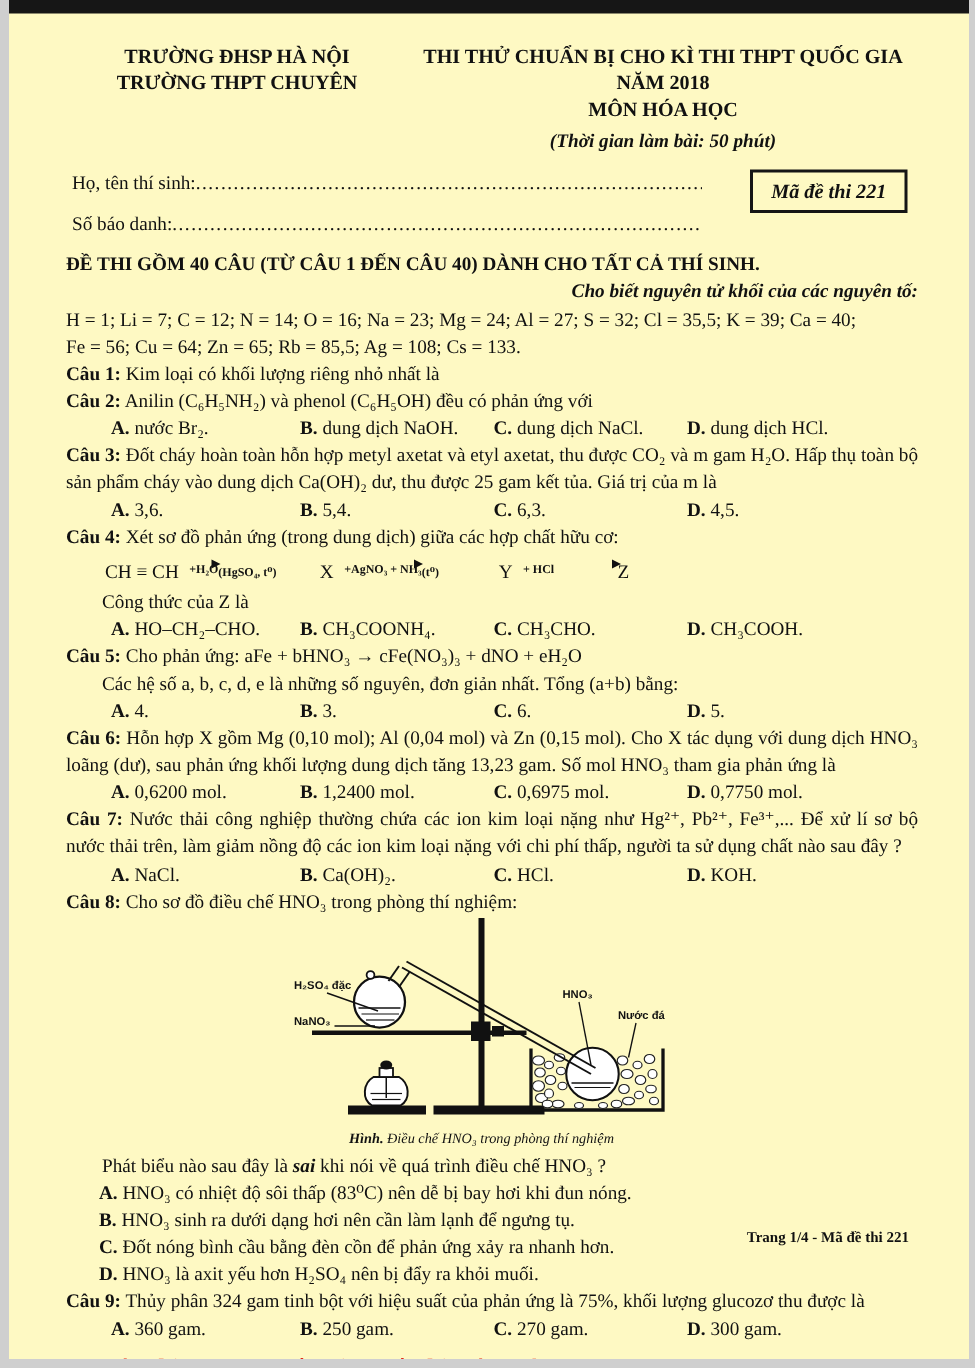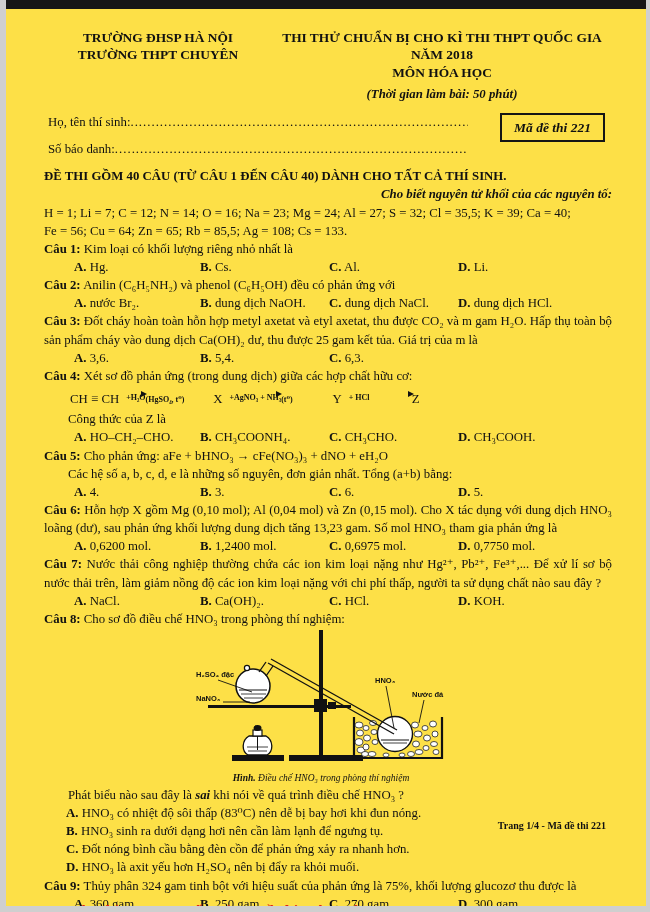--- a/index.html
+++ b/index.html
@@ -1,20 +1,20 @@
 <!DOCTYPE html>
 <html><head>
 <meta charset="utf-8">
 <style>
   html,body{margin:0;padding:0;background:#b9b9b9;}
   .page{
     position:relative;
     width:650px;height:912px;
     margin:0 auto;
-    background:#fde047;
+    background:#fef9c3;
     box-sizing:border-box;
     border-left:6px solid #cfcfcf;
     border-right:4px solid #cfcfcf;
     border-bottom:6px solid #cfcfcf;
     overflow:hidden;
     font-family:"Liberation Serif","DejaVu Serif",serif;
     font-size:12.8px;
     line-height:1.42;
     color:#111;
   }
@@ -87,44 +87,39 @@
 
     <div class="intro">
       <p class="b">ĐỀ THI GỒM 40 CÂU (TỪ CÂU 1 ĐẾN CÂU 40) DÀNH CHO TẤT CẢ THÍ SINH.</p>
       <p class="bi">Cho biết nguyên tử khối của các nguyên tố:</p>
       <p>H = 1; Li = 7; C = 12; N = 14; O = 16; Na = 23; Mg = 24; Al = 27; S = 32; Cl = 35,5; K = 39; Ca = 40;</p>
       <p>Fe = 56; Cu = 64; Zn = 65; Rb = 85,5; Ag = 108; Cs = 133.</p>
     </div>
 
     <div>
       <p><span class="b">Câu 1:</span> <span>Kim loại có khối lượng riêng nhỏ nhất là</span></p>
-      <div class="opts">
-        <span class="opt"><span class="b">A.</span> <span>Hg.</span></span>
-        <span class="opt"><span class="b">B.</span> <span>Cs.</span></span>
-        <span class="opt"><span class="b">C.</span> <span>Al.</span></span>
-        <span class="opt"><span class="b">D.</span> <span>Li.</span></span>
-      </div>
     </div>
 
     <div>
       <p><span class="b">Câu 2:</span> <span>Anilin (C₆H₅NH₂) và phenol (C₆H₅OH) đều có phản ứng với</span></p>
       <div class="opts">
         <span class="opt"><span class="b">A.</span> <span>nước Br₂.</span></span>
         <span class="opt"><span class="b">B.</span> <span>dung dịch NaOH.</span></span>
         <span class="opt"><span class="b">C.</span> <span>dung dịch NaCl.</span></span>
         <span class="opt"><span class="b">D.</span> <span>dung dịch HCl.</span></span>
       </div>
     </div>
 
     <div>
       <p class="just"><span class="b">Câu 3:</span> <span>Đốt cháy hoàn toàn hỗn hợp metyl axetat và etyl axetat, thu được CO₂ và m gam H₂O. Hấp thụ toàn bộ sản phẩm cháy vào dung dịch Ca(OH)₂ dư, thu được 25 gam kết tủa. Giá trị của m là</span></p>
       <div class="opts">
         <span class="opt"><span class="b">A.</span> <span>3,6.</span></span>
         <span class="opt"><span class="b">B.</span> <span>5,4.</span></span>
         <span class="opt"><span class="b">C.</span> <span>6,3.</span></span>
+        <span class="opt"><span class="b">D.</span> <span>4,5.</span></span>
       </div>
     </div>
 
     <div>
       <p><span class="b">Câu 4:</span> <span>Xét sơ đồ phản ứng (trong dung dịch) giữa các hợp chất hữu cơ:</span></p>
       <div class="scheme">
         <span>CH ≡ CH</span>
         <span class="rarrow w80">
           <span class="top">+H₂O</span>
           <span class="shaft"></span>

